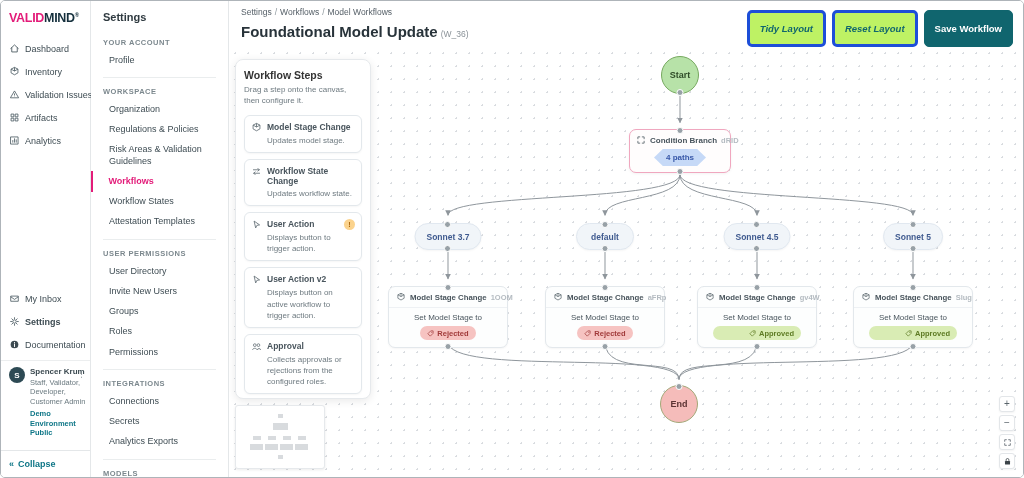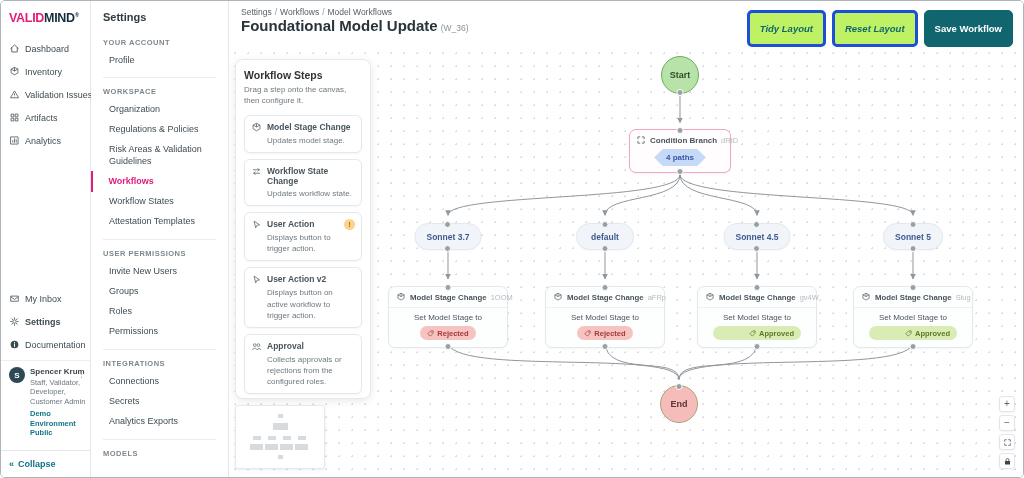--- a/index.html
+++ b/index.html
@@ -30,21 +30,21 @@
   .sn-heading { font-size:7.5px; letter-spacing:.5px; color:#7c888e; font-weight:bold; padding:7px 12px 3px; }
   .sn-item { font-size:9px; color:#3e4c53; padding:4.5px 10px 4.5px 18px; cursor:pointer; line-height:1.25; }
   .sn-item.active { color:#E31C79; font-weight:bold; border-left:2.5px solid #E31C79; padding-left:15.5px; }
   .sn-div { border-top:1px solid #eaedee; margin:7px 12px 2px; }
 
   
   .main { flex:1; position:relative; background:#fff; overflow:hidden; }
   .hdr { position:absolute; top:0; left:0; right:0; height:46px; padding:6px 10px 0 12px; display:flex; justify-content:space-between; z-index:6; }
   .crumbs { font-size:8.5px; color:#566068; }
   .crumb { cursor:pointer; } .crumb-sep { color:#8a949a; padding:0 3px; }
-  .page-title { font-size:15px; font-weight:bold; color:#28333a; margin-top:0; }
+  .page-title { font-size:15px; font-weight:bold; color:#28333a; margin-top:6px; }
   .title-suffix { font-size:8.5px; color:#8a9298; font-weight:normal; margin-left:3px; }
   .hdr-btns { display:flex; gap:6px; padding-top:3px; }
   .btn { border-radius:5px; font-size:9.5px; font-weight:bold; padding:6px 10px; cursor:pointer; font-family:inherit; }
   .btn-outline { background:#bef264; border:3px solid #1d4ed8; color:#10656e;font-style:italic; }
   .btn-solid { background:#10656e; border:1px solid #10656e; color:#fff; }
 
   .canvas { position:absolute; top:46px; left:0; right:0; bottom:0;
     background-image: radial-gradient(#d9dce0 1px, transparent 1px); background-size:13px 13px; }
   .edges { position:absolute; left:0; top:0; width:100%; height:100%; z-index:1; }
 
@@ -68,21 +68,21 @@
   .ctrl svg { width:9px; height:9px; }
 
   
   .node-circle { position:absolute; width:38px; height:38px; border-radius:50%; display:flex; align-items:center; justify-content:center; font-size:9px; font-weight:bold; z-index:2; }
   .start { left:432px; top:9px; background:#b7e2a8; border:1.5px solid #76a95f; color:#2f4c28; }
   .end { left:431px; top:338px; background:#f5bcba; border:1.5px solid #a3a878; color:#5c3434; }
 
   .cond { position:absolute; left:400px; top:82px; width:102px; height:44px; background:#fffdfd; border:1px solid #f0a7bf; border-radius:7px; padding:5px 6px; z-index:2; box-shadow:0 1px 3px rgba(0,0,0,.05); }
   .cond-head { display:flex; gap:4px; align-items:center; font-size:8px; font-weight:bold; color:#49555d; white-space:nowrap; }
   .cond-head svg { width:10px; height:10px; color:#5f6b72; flex:none; }
-  .node-id { font-size:7.5px; color:#b4bbc1; font-weight:normal; }
+  .node-id { font-size:7.5px; color:#b4bbc1; font-weight:bold; }
   .paths-badge { margin:4px auto 0; width:52px; height:17px; background:#c6d9f7; color:#3757a8; font-size:8px; font-weight:bold; display:flex; align-items:center; justify-content:center; clip-path:polygon(17% 0,83% 0,100% 50%,83% 100%,17% 100%,0 50%); }
 
   .pill { position:absolute; top:176px; transform:translateX(-50%); height:27px; min-width:58px; padding:0 11px; background:#f1f5f9; border:1px solid #e1e8f0; border-radius:14px; display:flex; align-items:center; justify-content:center; font-size:8.5px; font-weight:bold; color:#3f5a8f; z-index:2; white-space:nowrap; box-shadow:0 1px 2px rgba(0,0,0,.04); }
 
   .msc { position:absolute; top:239px; transform:translateX(-50%); width:120px; background:#fdfefe; border:1px solid #e3e8ec; border-radius:7px; z-index:2; box-shadow:0 1px 2px rgba(0,0,0,.04); }
   .msc-head { display:flex; gap:4px; align-items:center; padding:5px 7px; border-bottom:1px solid #eef1f4; font-size:7.8px; font-weight:bold; color:#49555d; white-space:nowrap; }
   .msc-head svg { width:10px; height:10px; color:#5f6b72; flex:none; }
   .msc-body { padding:5px 7px 7px; text-align:center; font-size:8px; color:#49555d; }
   .stage-badge { margin:4px auto 0; display:inline-flex; gap:3px; align-items:center; padding:2.5px 7px; border-radius:9px; font-size:7.5px; font-weight:bold; }
   .stage-badge svg { width:7px; height:7px; }
@@ -242,20 +242,21 @@
     <div class="sn-heading">WORKSPACE</div>
     <div class="sn-item">Organization</div>
     <div class="sn-item">Regulations &amp; Policies</div>
     <div class="sn-item">Risk Areas &amp; Validation Guidelines</div>
     <div class="sn-item active">Workflows</div>
     <div class="sn-item">Workflow States</div>
     <div class="sn-item">Attestation Templates</div>
     <div class="sn-div"></div>
 
     <div class="sn-heading">USER PERMISSIONS</div>
+    <div class="sn-item">User Directory</div>
     <div class="sn-item">Invite New Users</div>
     <div class="sn-item">Groups</div>
     <div class="sn-item">Roles</div>
     <div class="sn-item">Permissions</div>
     <div class="sn-div"></div>
 
     <div class="sn-heading">INTEGRATIONS</div>
     <div class="sn-item">Connections</div>
     <div class="sn-item">Secrets</div>
     <div class="sn-item">Analytics Exports</div>

